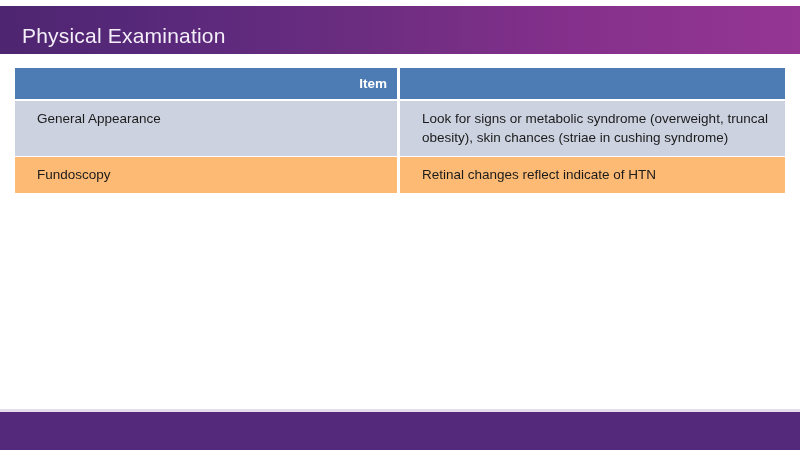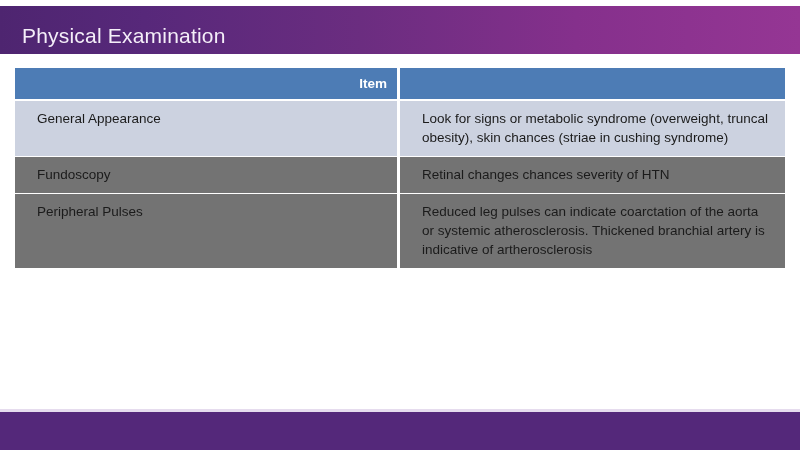--- a/index.html
+++ b/index.html
@@ -85,21 +85,21 @@
     color: #1b1b1b;
     padding: 8px 12px 9px 22px;
     vertical-align: top;
     line-height: 19px;
     border-right: 3px solid #ffffff;
     border-bottom: 1.5px solid #ffffff;
   }
   .tbl td:last-child { border-right: none; }
 
   tr.shade-a td { background: #ccd2e0; }
-  tr.shade-b td { background: #737373; }
+  tr.shade-b td { background: #fdba74; }
 
   
   .footer-band {
     position: absolute;
     left: 0;
     top: 412px;
     width: 800px;
     height: 38px;
     background: #54287a;
   }
@@ -135,25 +135,21 @@
           <th></th>
         </tr>
       </thead>
       <tbody>
         <tr class="shade-a">
           <td>General Appearance</td>
           <td>Look for signs or metabolic syndrome (overweight, truncal obesity), skin chances (striae in cushing syndrome)</td>
         </tr>
         <tr class="shade-b">
           <td>Fundoscopy</td>
-          <td>Retinal changes chances severity of HTN</td>
-        </tr>
-        <tr class="shade-b">
-          <td>Peripheral Pulses</td>
-          <td>Reduced leg pulses can indicate coarctation of the aorta or systemic atherosclerosis.  Thickened branchial artery is indicative of artherosclerosis</td>
+          <td>Retinal changes reflect indicate of HTN</td>
         </tr>
       </tbody>
     </table>
   </div>
 
   <div class="footer-sep"></div>
 
   <div class="footer-band">
     
 

